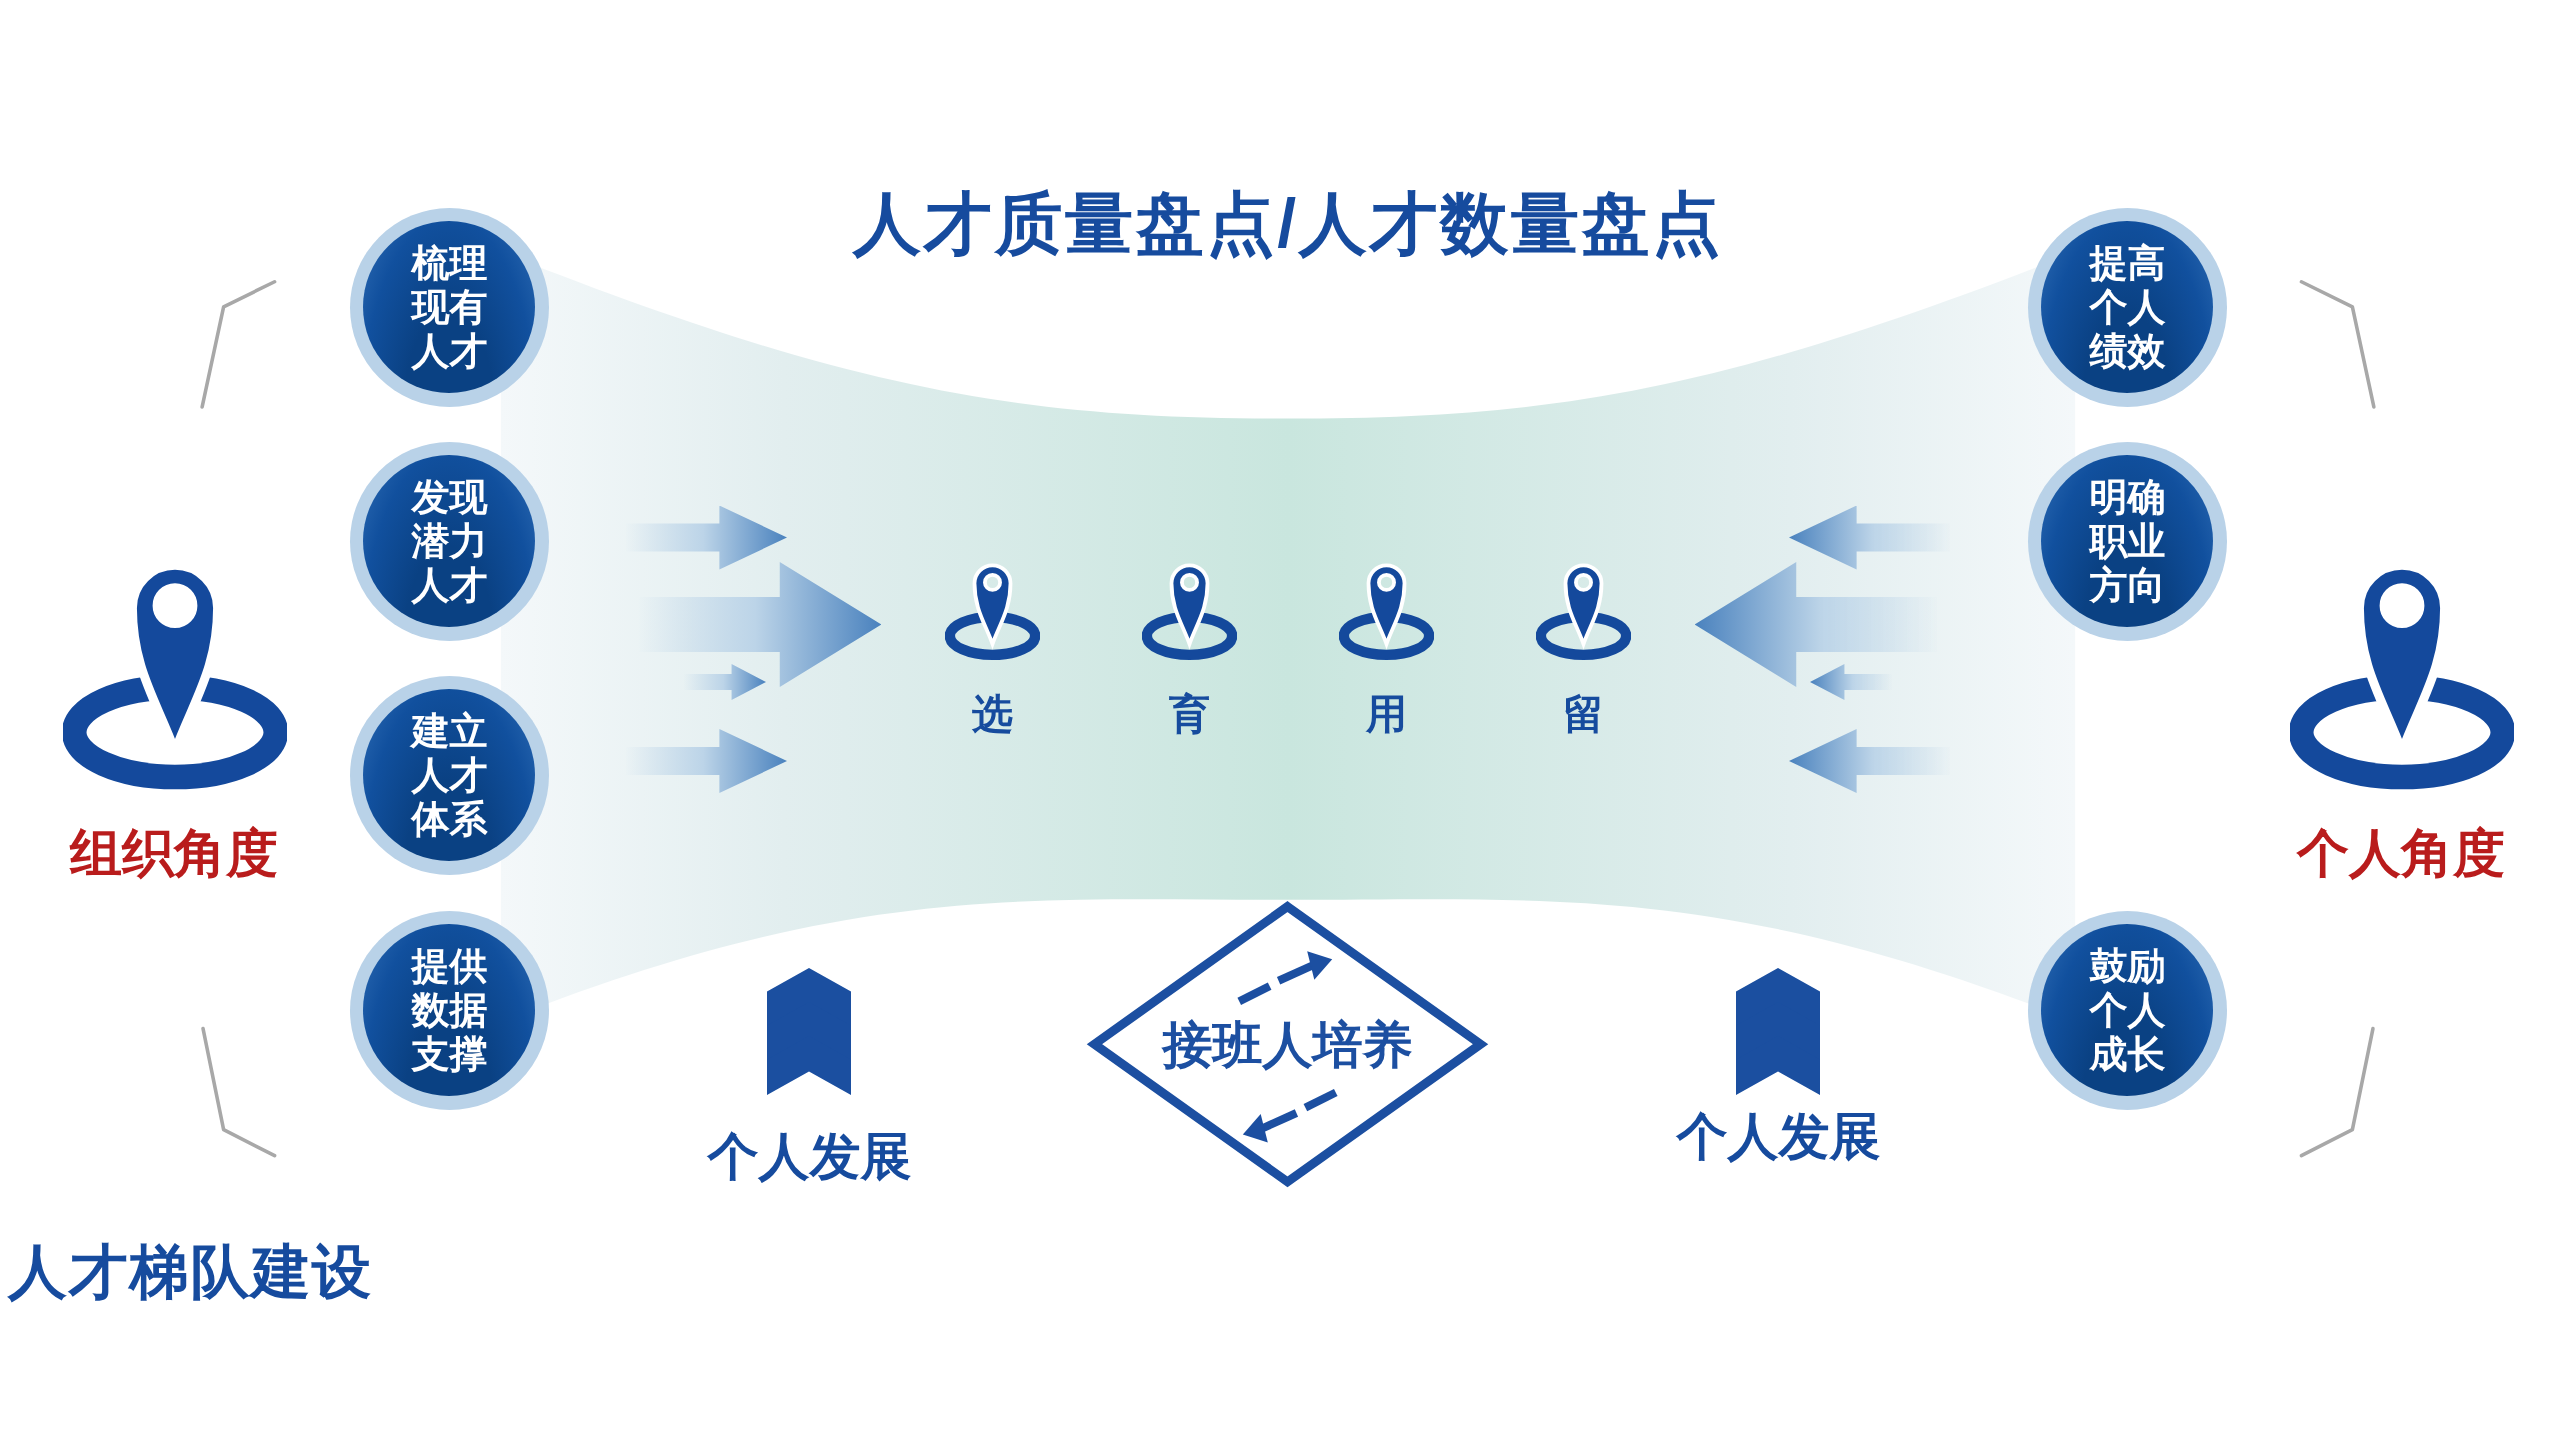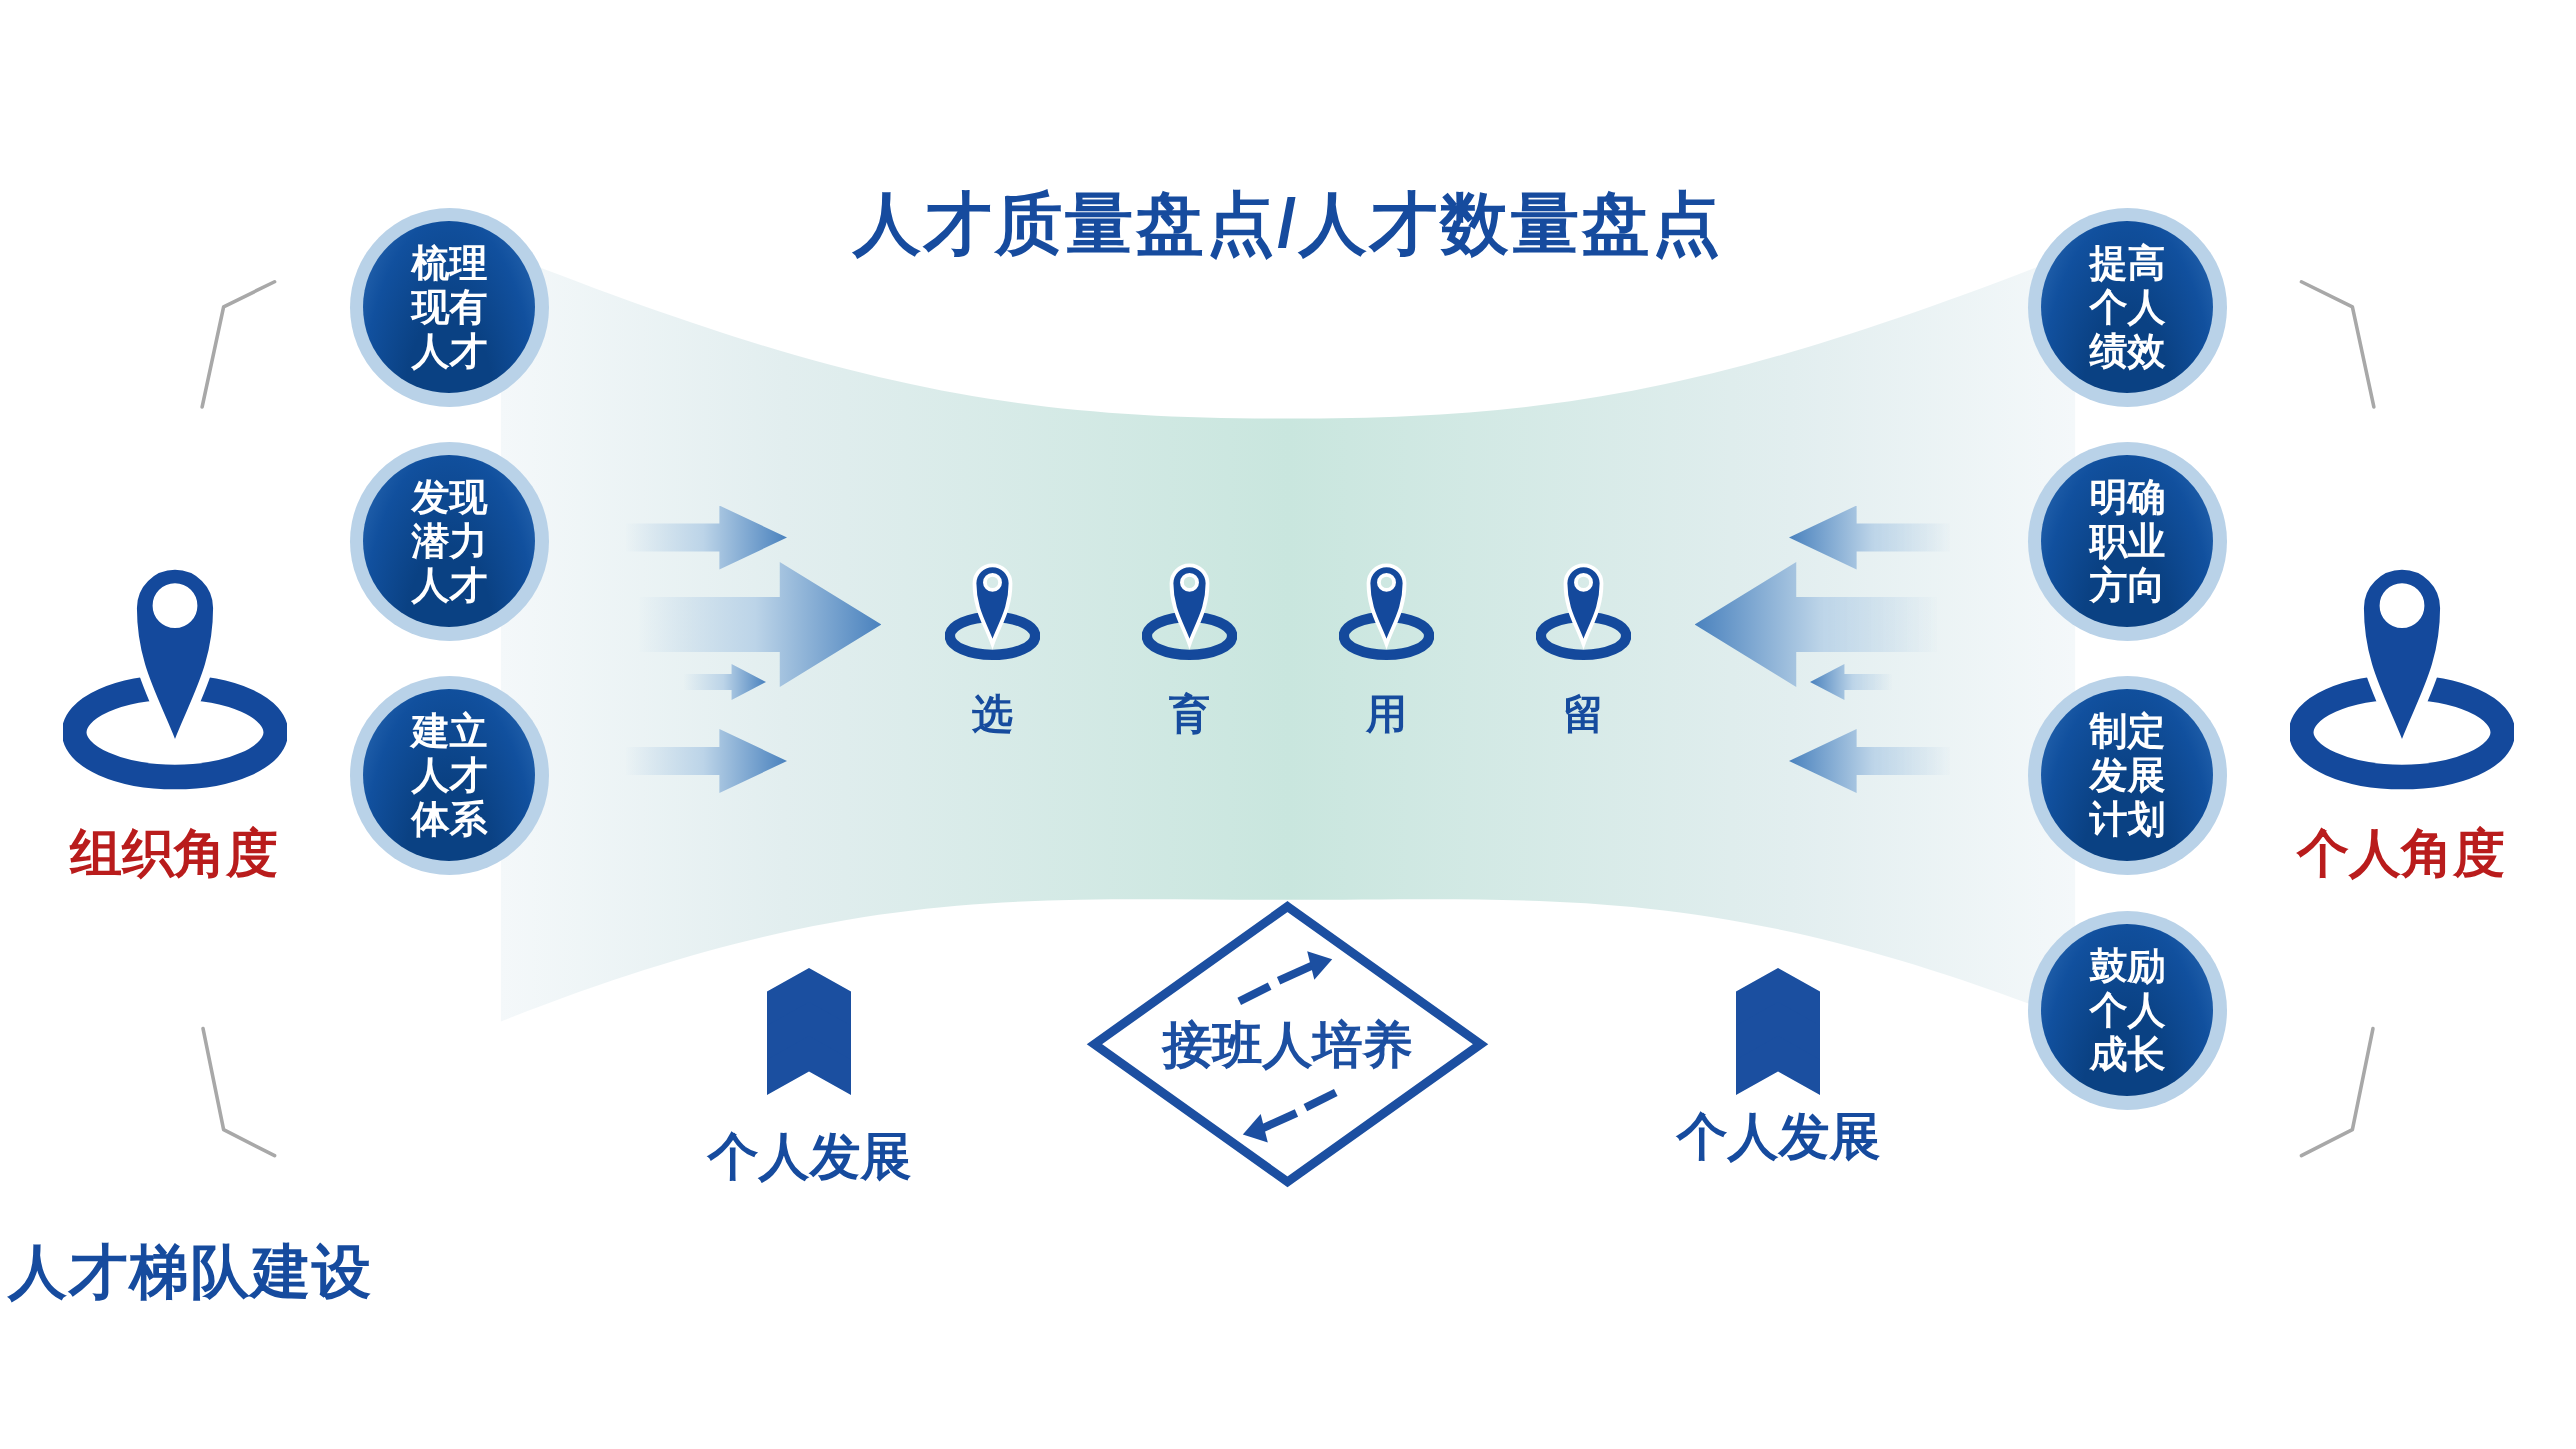--- a/index.html
+++ b/index.html
@@ -134,40 +134,40 @@
 人才</div>
       </div>
   </div>
   <div class="circle" style="left:350px;top:676px">
     <div class="inner">
         <div class="ctext">建立
 人才
 体系</div>
       </div>
   </div>
+  <div class="circle" style="left:350px;top:911px">
+    <div class="inner">
+        <div class="ctext">提供
+数据
+支撑</div>
+      </div>
+  </div>
 
   <div class="circle" style="left:2028px;top:208px">
     <div class="inner">
         <div class="ctext">提高
 个人
 绩效</div>
       </div>
   </div>
   <div class="circle" style="left:2028px;top:442px">
     <div class="inner">
         <div class="ctext">明确
 职业
 方向</div>
-      </div>
-  </div>
-  <div class="circle" style="left:2028px;top:676px">
-    <div class="inner">
-        <div class="ctext">制定
-发展
-计划</div>
       </div>
   </div>
   <div class="circle" style="left:2028px;top:911px">
     <div class="inner">
         <div class="ctext">鼓励
 个人
 成长</div>
       </div>
   </div>
 

